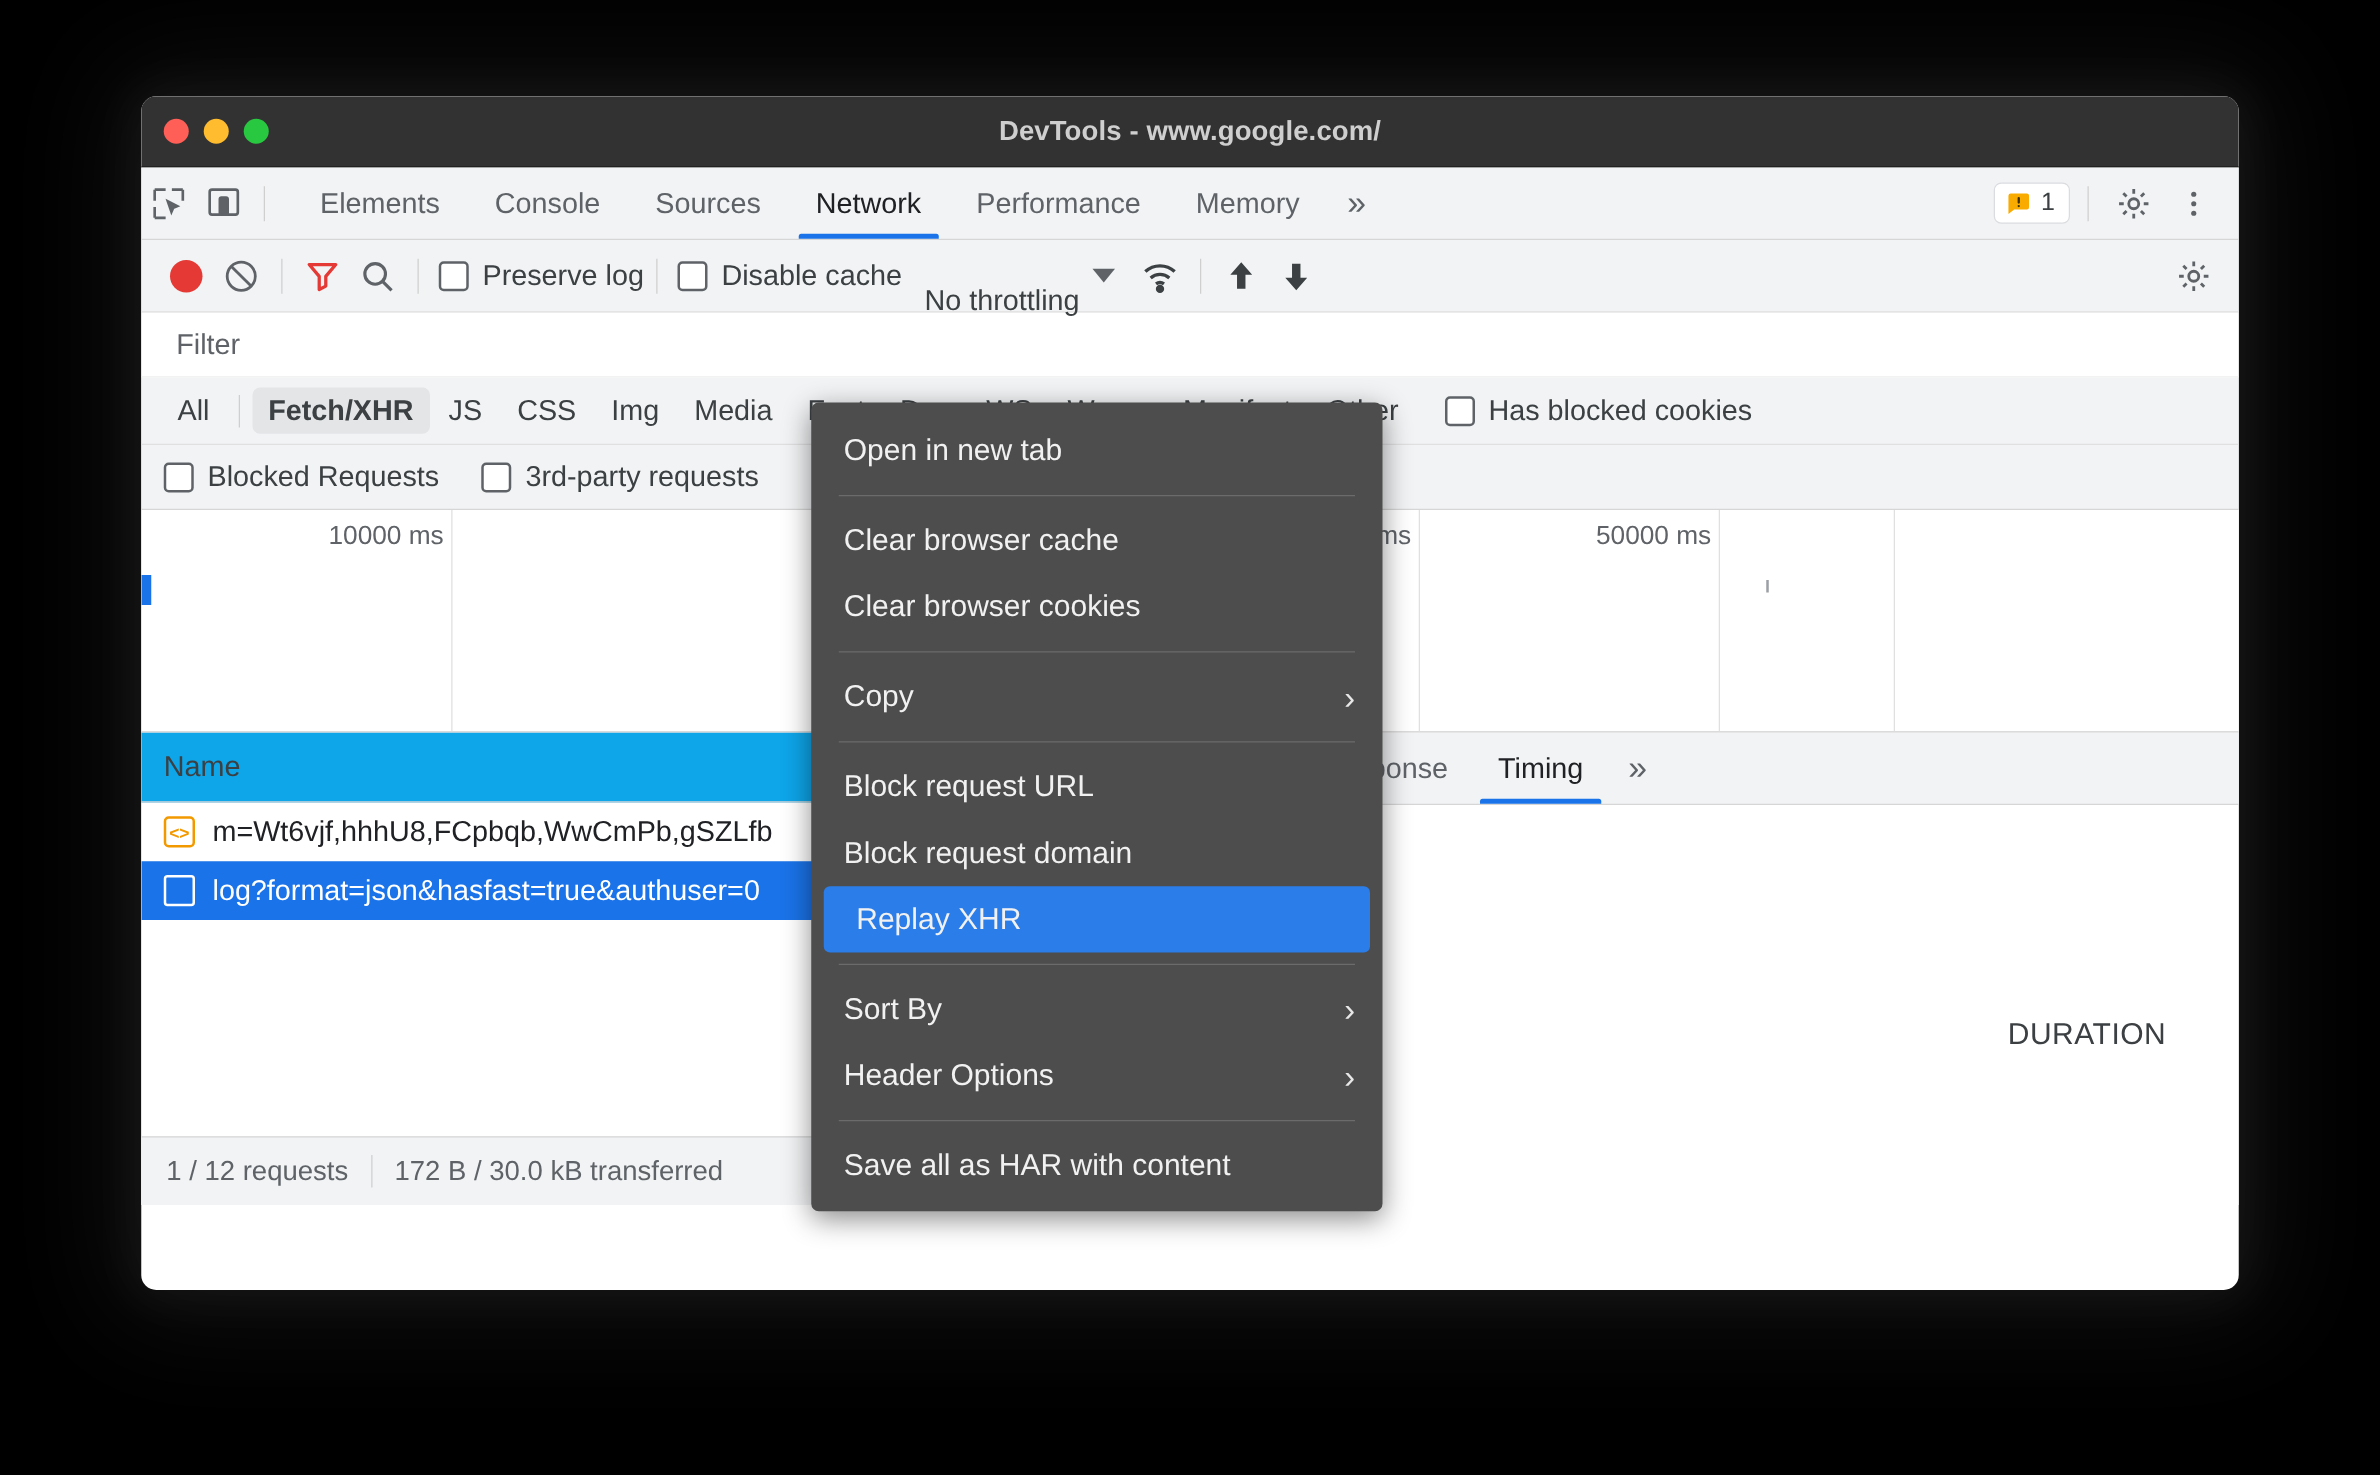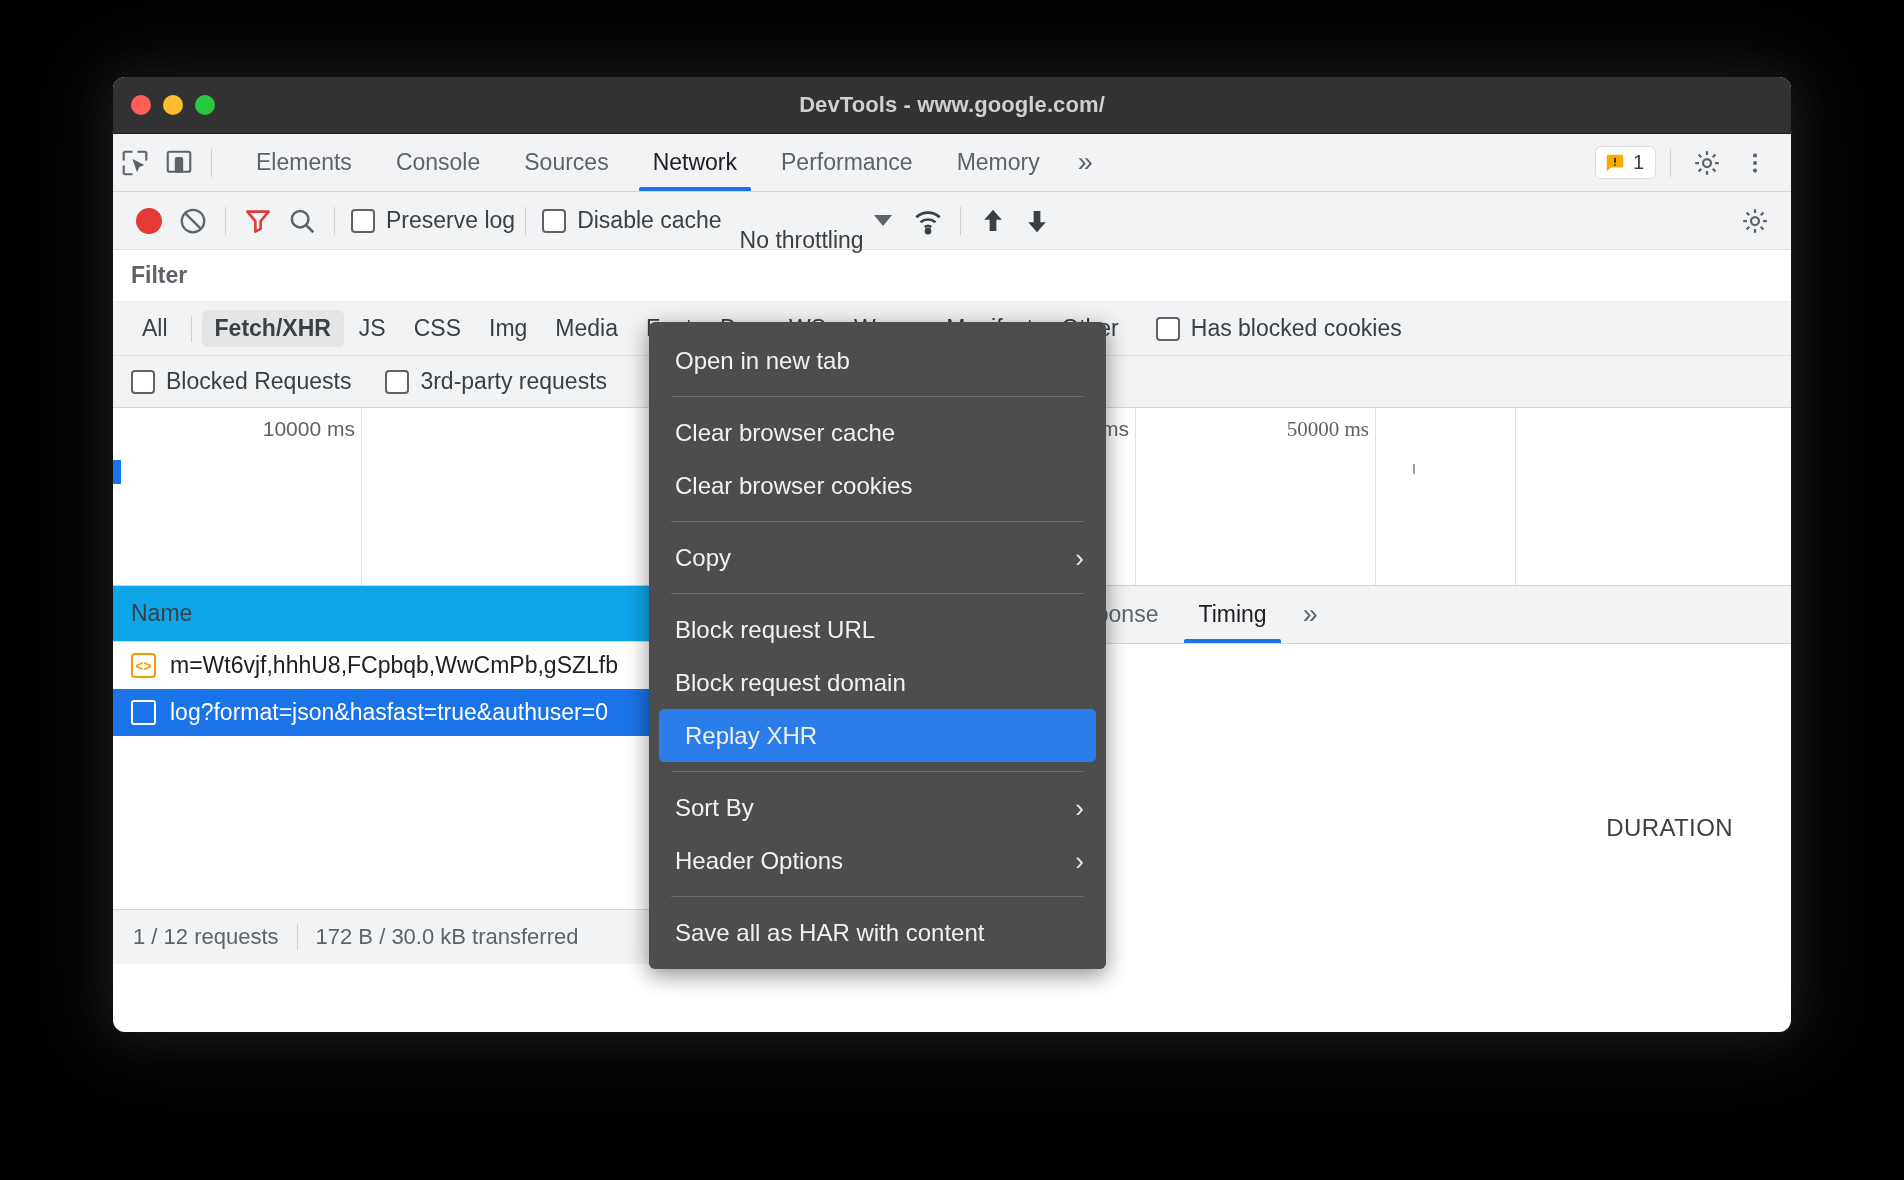--- a/index.html
+++ b/index.html
@@ -74,21 +74,21 @@
   .chkwrap { display:flex; align-items:center; gap:11px; margin-left:6px; cursor:pointer; }
   .chkbox { width:24px; height:24px; border:2px solid #5f6368; border-radius:4px; background:#fff; }
   .chklabel { font-size:23px; color:#3c4043; white-space:nowrap; }
   .throt { display:flex; align-items:center; gap:10px; margin-left:18px; cursor:pointer; }
   .throt .txt { font-size:23px; color:#3c4043; white-space:nowrap;margin-top:39px; }
   .caret { width:0;height:0;border-left:9px solid transparent;border-right:9px solid transparent;border-top:11px solid #5f6368; }
   .nettool-right { margin-left:auto; padding-right:14px; display:flex; align-items:center; }
 
   
   .filterrow { height:52px; background:#fff; display:flex; align-items:center; border-bottom:1px solid #eee; }
-  .filterbox { flex:1; height:100%; display:flex; align-items:center; padding-left:18px;font-weight:bold; }
+  .filterbox { flex:1; height:100%; display:flex; align-items:center; padding-left:28px; }
   .filterbox .ph { font-size:23px; color:#5f6368; }
 
   
   .typerow {
     height:54px; background:#f1f3f4; display:flex; align-items:center;
     padding-left:16px; gap:2px; border-bottom:1px solid #e0e0e0;
   }
   .type { font-size:23px; color:#3c4043; padding:5px 13px; border-radius:6px; cursor:pointer; white-space:nowrap; }
   .type.sel { background:#e3e5e7;font-weight:bold; }
   .typesep { width:1px; height:26px; background:#cfcfcf; margin:0 8px; }
@@ -368,21 +368,21 @@
       <div class="rightpane">
         <div class="overview" style="height:178px;">
           <div class="ovgrid">
             <div class="ovline" style="left:0px;"></div>
             <div class="ovline" style="left:240px;"></div>
             <div class="ovline" style="left:480px;"></div>
             <div class="ovline" style="left:720px;"></div>
             <div class="ovline" style="left:860px;"></div>
             <div class="ovlabel" style="left:240px;">20000 ms</div>
             <div class="ovlabel" style="left:480px;">40000 ms</div>
-            <div class="ovlabel" style="left:720px;font-family:Liberation Serif, serif;">50000 ms</div>
+            <div class="ovlabel" style="left:720px;">50000 ms</div>
             <div class="ovtick" style="left:758px;"></div>
           </div>
         </div>
 
         <div class="subtabs">
           <div class="stab">Headers</div>
           <div class="stab">Payload</div>
           <div class="stab">Preview</div>
           <div class="stab">Response</div>
           <div class="stab active">Timing</div>

